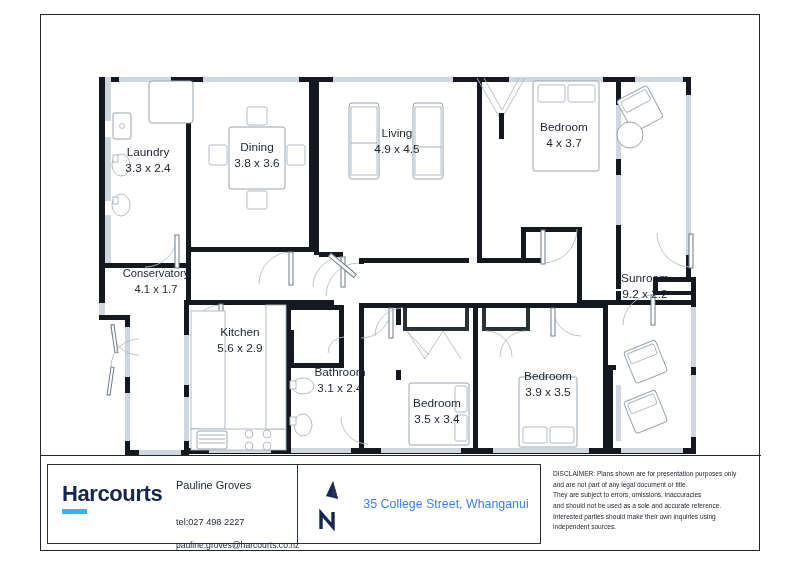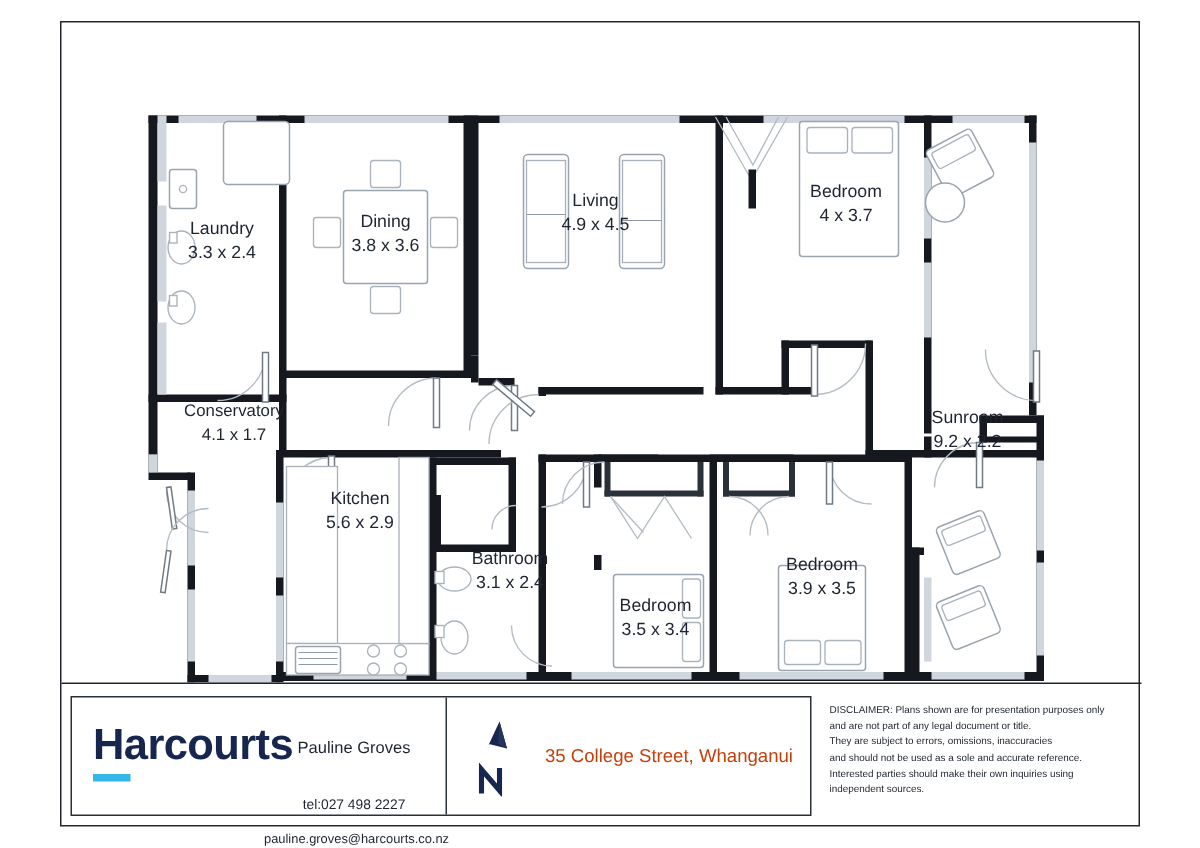--- a/index.html
+++ b/index.html
@@ -46,37 +46,37 @@
     position:absolute;left:6px;top:9px;width:494px;height:80px;
     border:1px solid #2a3038;box-sizing:border-box;display:flex;
   }
   #fbox-left{
     width:250px;height:100%;border-right:1px solid #2a3038;
     box-sizing:border-box;position:relative;
   }
   #fbox-right{flex:1;position:relative;}
   #logo{position:absolute;left:14px;top:18px;}
   #logo .word{
-    font-size:29px;font-weight:bold;letter-spacing:-.4px;
+    font-size:22px;font-weight:bold;letter-spacing:-.4px;
     color:#16264f;line-height:1;
   }
   #logo .bar{
     margin-top:4px;width:25px;height:5px;background:#35b6e8;
   }
   #agent{
-    position:absolute;left:128px;top:28px;width:120px;text-align:center;
+    position:absolute;left:128px;top:14px;width:120px;text-align:left;
   }
   #agent .nm{font-size:11px;color:#1d2430;white-space:nowrap;}
   #agent .tel{font-size:9.2px;color:#1d2430;margin-top:26px;white-space:nowrap;}
   #agent .em{font-size:8.6px;color:#1d2430;margin-top:13px;white-space:nowrap;}
   #north{position:absolute;left:16px;top:14px;width:34px;height:52px;}
   #addr{
     position:absolute;left:58px;top:0;right:4px;height:100%;
     display:flex;align-items:center;justify-content:center;
-    font-size:12.4px;color:#c2410c;
+    font-size:12.4px;color:#3b82f6;
   }
   #disclaimer{
     position:absolute;left:512px;top:14px;width:200px;
     font-size:6.6px;line-height:1.62;color:#242a33;
   }
   #disclaimer .ln{white-space:nowrap;}
 </style>
 </head>
 <body>
 

